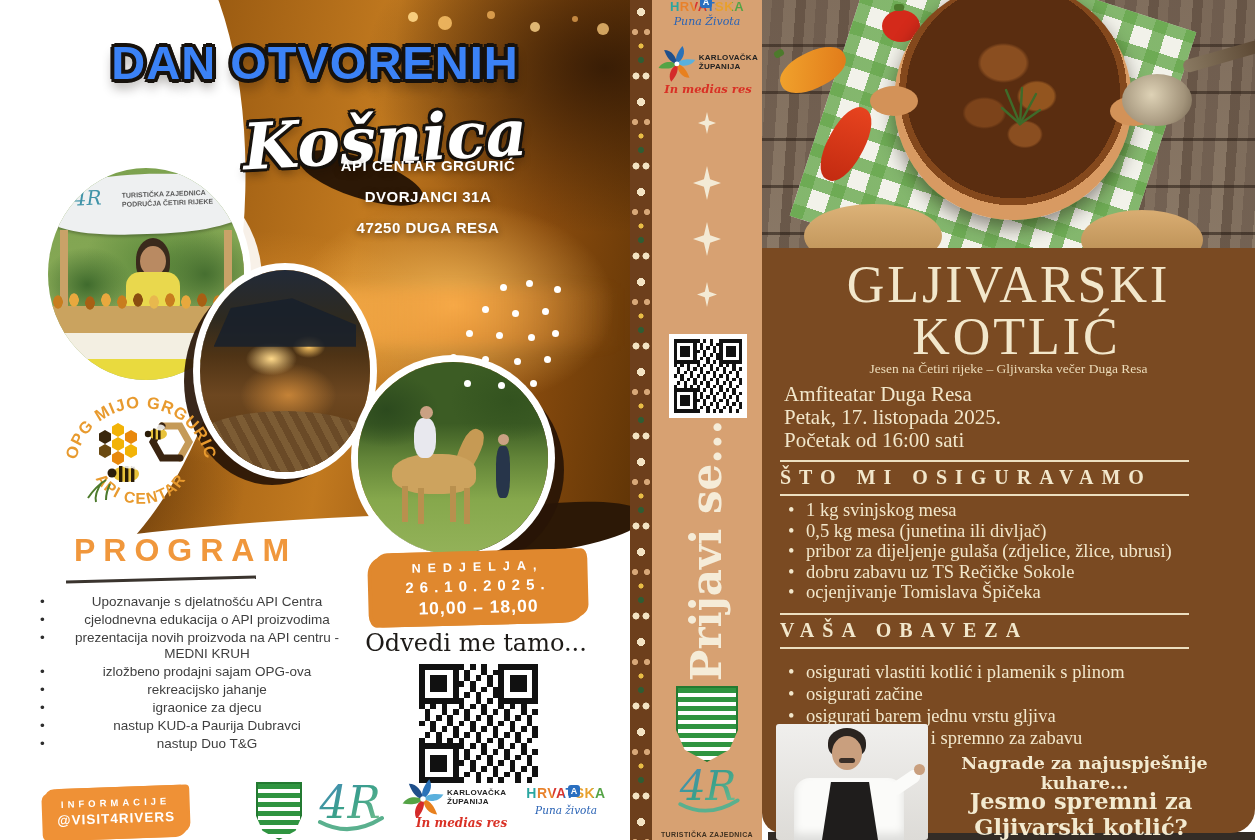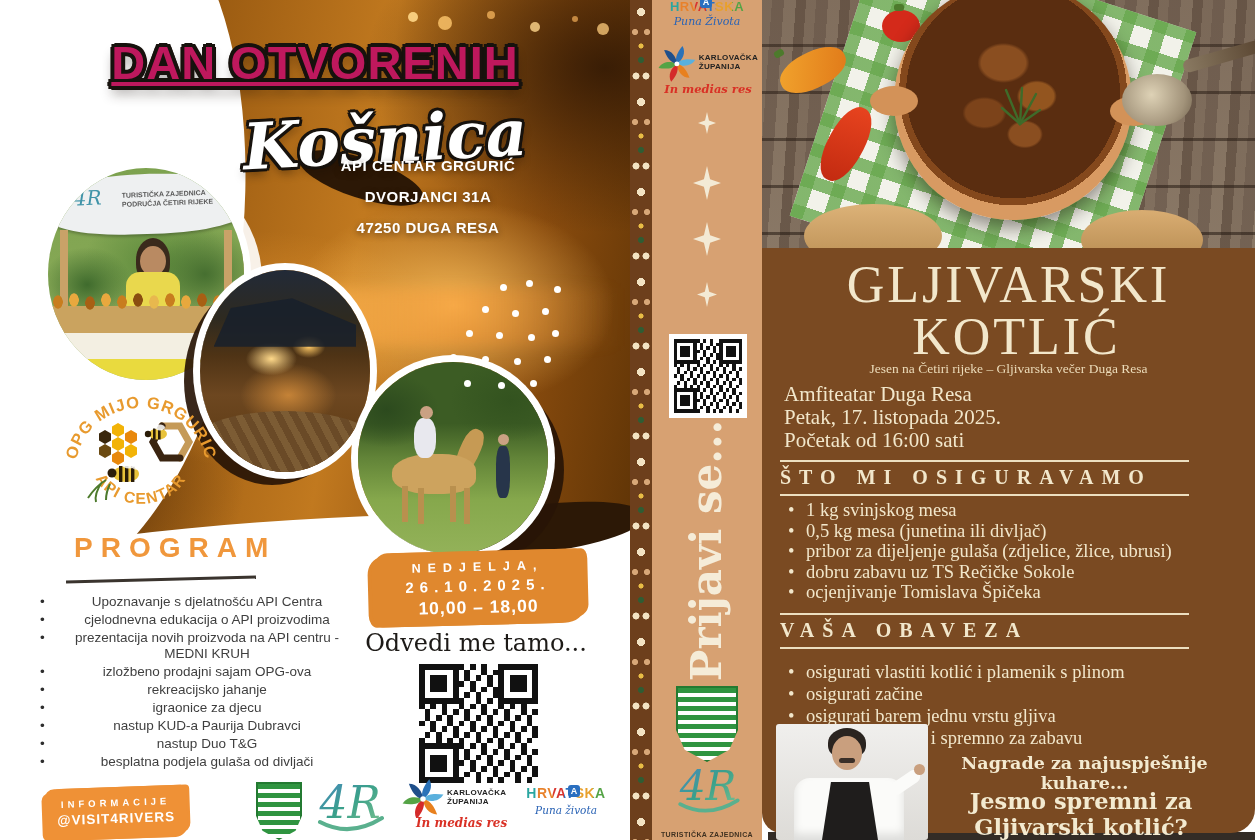--- a/index.html
+++ b/index.html
@@ -19,22 +19,22 @@
   .bokeh{position:absolute;width:10px;height:10px;border-radius:50%;background:rgba(255,215,135,.9);
     box-shadow:32px 6px 0 2px rgba(255,200,110,.8),78px -2px 0 -1px rgba(255,190,100,.7),
     122px 10px 0 0 rgba(255,215,140,.8),162px 2px 0 -2px rgba(255,185,95,.65),
     190px 12px 0 1px rgba(255,205,125,.75),60px 28px 0 -3px rgba(255,185,95,.5);}
   .seam{position:absolute;left:-40px;top:518px;width:740px;height:78px;background:#fff;border-radius:50%;transform:rotate(-3deg);}
   .lp-white-bottom{position:absolute;left:0;top:552px;width:630px;height:288px;background:#fff;}
   .lp-blob{position:absolute;left:-235px;top:-145px;width:480px;height:770px;background:#fff;
     border-radius:48% 52% 46% 54%/40% 60% 42% 58%;transform:rotate(14deg);}
   .swoosh{position:absolute;background:#2c1806;border-radius:50%;}
 
-  .outline{color:#be185d;text-shadow:-3px -3px 0 #17120d,3px -3px 0 #17120d,-3px 3px 0 #17120d,3px 3px 0 #17120d,
-    0 -4px 0 #17120d,0 4px 0 #17120d,-4px 0 0 #17120d,4px 0 0 #17120d,0 8px 12px rgba(20,10,0,.45);text-decoration:underline;}
+  .outline{color:#3b82f6;text-shadow:-3px -3px 0 #17120d,3px -3px 0 #17120d,-3px 3px 0 #17120d,3px 3px 0 #17120d,
+    0 -4px 0 #17120d,0 4px 0 #17120d,-4px 0 0 #17120d,4px 0 0 #17120d,0 8px 12px rgba(20,10,0,.45);}
   .outline2{color:#fff;text-shadow:-2.5px -2.5px 0 #17120d,2.5px -2.5px 0 #17120d,-2.5px 2.5px 0 #17120d,2.5px 2.5px 0 #17120d,
     0 -3px 0 #17120d,0 3px 0 #17120d,-3px 0 0 #17120d,3px 0 0 #17120d,0 6px 10px rgba(20,10,0,.4);}
   .lp-title1{position:absolute;left:0;top:8px;width:630px;text-align:center;font-size:47px;line-height:1;
     font-weight:800;letter-spacing:1px;}
   .lp-title2{position:absolute;left:70px;top:52px;width:630px;text-align:center;
     font-family:"DejaVu Serif",serif;font-style:italic;font-weight:700;font-size:64px;line-height:1.1;transform:rotate(-3deg);}
   .lp-address{position:absolute;left:230px;top:150px;width:396px;text-align:center;font-weight:800;
     font-size:15px;line-height:31px;color:#fff;letter-spacing:.5px;text-shadow:0 2px 6px rgba(40,20,0,.6);}
 
   .circle{position:absolute;border-radius:50%;overflow:hidden;}
@@ -83,21 +83,21 @@
   .rider-head{position:absolute;left:62px;top:44px;width:13px;height:13px;border-radius:50%;background:#caa183;}
   .walker{position:absolute;left:138px;top:84px;width:14px;height:52px;border-radius:35%;background:#27354a;}
   .walker-head{position:absolute;left:140px;top:72px;width:11px;height:11px;border-radius:50%;background:#caa183;}
 
   .dots{position:absolute;left:500px;top:284px;width:7px;height:7px;border-radius:50%;background:#fff;
     box-shadow:26px -4px 0 #fff,54px 2px 0 #fff,-18px 22px 0 #fff,12px 26px 0 #fff,42px 24px 0 #fff,
     -34px 46px 0 #fff,-4px 48px 0 #fff,28px 50px 0 #fff,52px 46px 0 #fff,-50px 70px 0 #fff,
     -18px 72px 0 #fff,14px 74px 0 #fff,44px 72px 0 #fff,-36px 96px 0 #fff,-2px 98px 0 #fff,30px 96px 0 #fff;}
 
   .opg{position:absolute;left:66px;top:390px;width:150px;height:132px;}
-  .prog-h{position:absolute;left:74px;top:532px;font-size:28px;font-weight:800;letter-spacing:8px;color:#f0973c;}
+  .prog-h{position:absolute;left:74px;top:532px;font-size:32px;font-weight:800;letter-spacing:8px;color:#f0973c;}
   .prog-line{position:absolute;left:66px;top:578px;width:190px;height:3px;background:#3a342e;transform:rotate(-1.5deg);}
   .lp-list{position:absolute;left:32px;top:588px;width:322px;margin:6px;padding:0;list-style:none;text-align:center;}
   .lp-list li{position:relative;padding-left:16px;font-size:13.5px;line-height:15.6px;color:#3f3f3f;margin-bottom:2.5px;}
   .lp-list li::before{content:"•";position:absolute;left:2px;top:0;color:#2e2e2e;}
 
   .badge-date{position:absolute;left:372px;top:551px;width:212px;height:74px;background:#e0882e;transform:rotate(-1.5deg);
     border-radius:16px 8px 20px 10px/20px 12px 16px 14px;color:#fff;text-align:center;
     box-shadow:-6px 2px 0 -2px #e0882e,6px -2px 0 -2px #e0882e;}
   .badge-date .d1{font-size:12.5px;font-weight:800;letter-spacing:7px;padding-top:9px;}
   .badge-date .d2{font-size:15px;font-weight:800;letter-spacing:6px;margin-top:3px;}
@@ -339,21 +339,20 @@
     <div class="prog-line"></div>
     <ul class="lp-list">
         <li>Upoznavanje s djelatnošću API Centra</li>
         <li>cjelodnevna edukacija o API proizvodima</li>
         <li>prezentacija novih proizvoda na API centru - MEDNI KRUH</li>
         <li>izložbeno prodajni sajam OPG-ova</li>
         <li>rekreacijsko jahanje</li>
         <li>igraonice za djecu</li>
         <li>nastup KUD-a Paurija Dubravci</li>
         <li>nastup Duo T&amp;G</li>
-        <li>besplatna podjela gulaša od divljači</li>
       </ul>
 
     <div class="badge-date">
       <div class="d1">NEDJELJA,</div>
       <div class="d2">26.10.2025.</div>
       <div class="d3">10,00 – 18,00</div>
     </div>
 
     <div class="qr-caption">Odvedi me tamo...</div>
     <div class="qr qr1">

